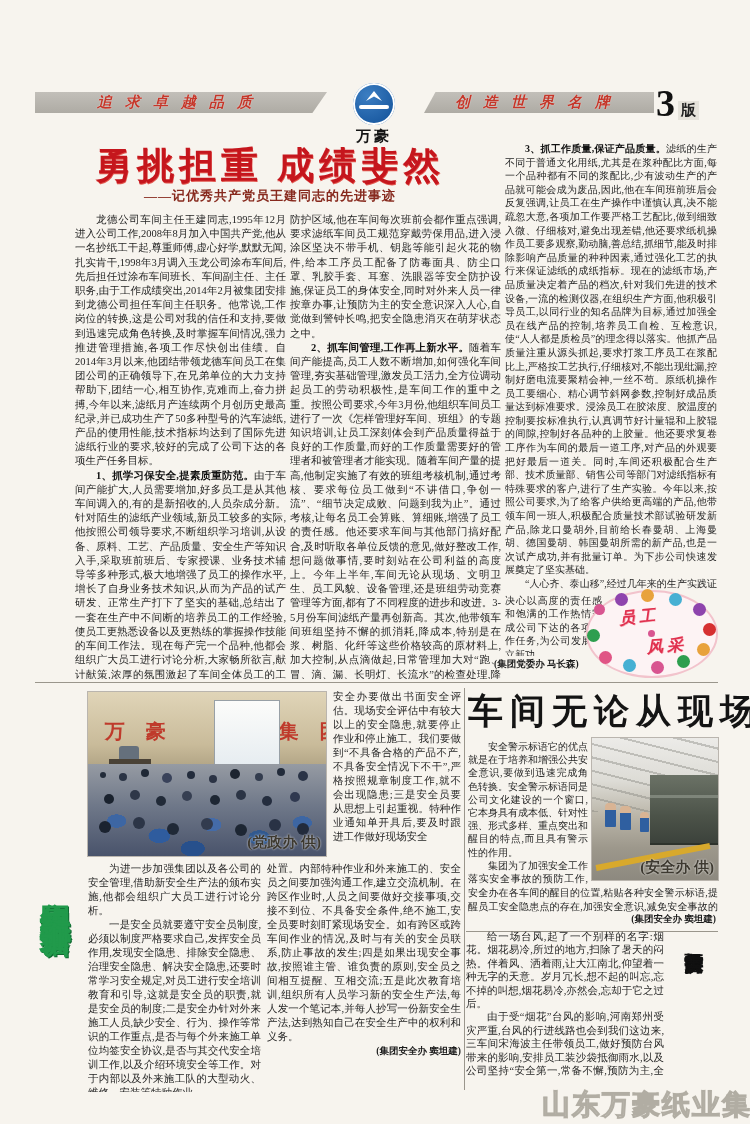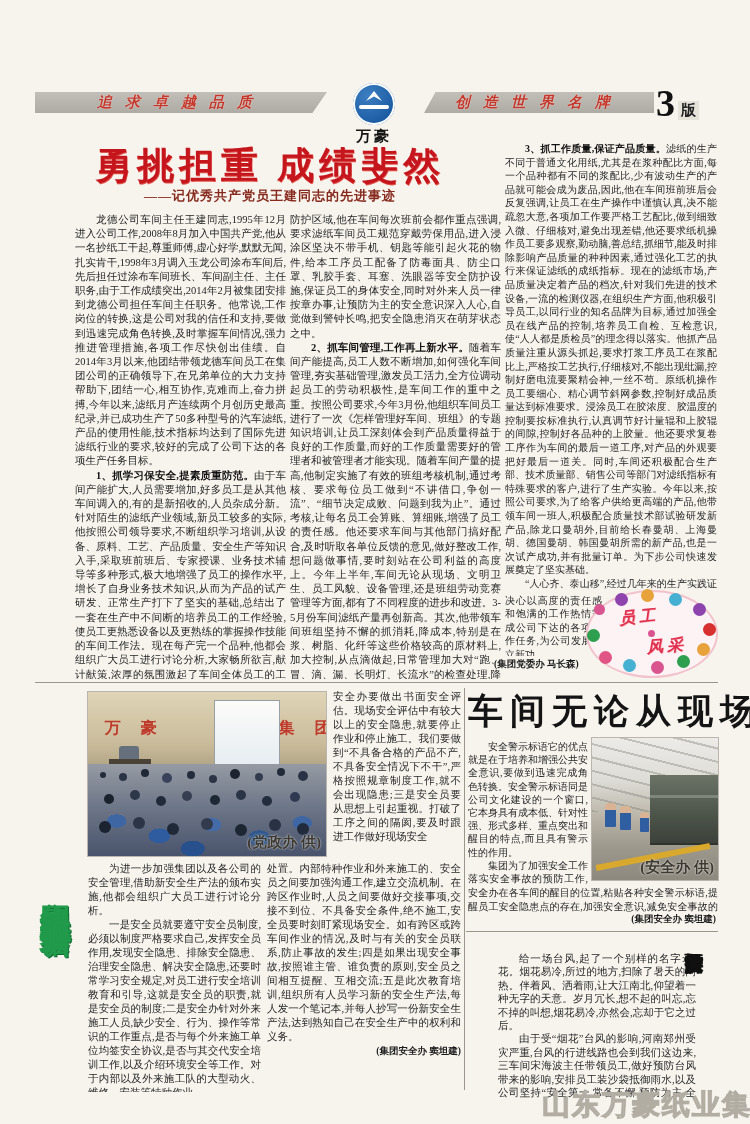--- a/index.html
+++ b/index.html
@@ -29,21 +29,21 @@
   .rule-h{background:#9a968c;height:1px;}
   .rule-v{background:#9a968c;width:1px;}
   
   .vtitle-green{writing-mode:vertical-rl;text-orientation:upright;font-weight:900;font-size:31px;line-height:50px;letter-spacing:2px;color:#219a4b;text-shadow:1px 1px 0 #0f6a31;text-align:center;}
   .vtitle-black{writing-mode:vertical-rl;text-orientation:upright;font-weight:900;font-size:19px;line-height:46px;letter-spacing:0;color:#101010;}
   .wtitle{font-size:35px;font-weight:900;letter-spacing:7px;color:#141414;white-space:nowrap;}
   
   .photo{overflow:hidden;box-shadow:0 0 0 1px rgba(110,105,95,.45);}
   .caption{font-size:15px;font-weight:bold;color:#3d3930;text-shadow:0 0 2px rgba(255,255,255,.9);white-space:nowrap;margin-left:30px;}
   .p1-wall{position:absolute;left:0;top:0;width:100%;height:46%;background:linear-gradient(180deg,#e0d5b8,#c9bb9a 70%,#b1a485);}
-  .p1-red{position:absolute;top:16%;font-size:16px;font-weight:900;color:#bf3a2b;letter-spacing:8px;white-space:nowrap;}
+  .p1-red{position:absolute;top:16%;font-size:20px;font-weight:900;color:#bf3a2b;letter-spacing:8px;white-space:nowrap;}
   .p1-screen{position:absolute;left:53%;top:5%;width:27%;height:38%;background:linear-gradient(180deg,#fcfcfa,#e7edf1);border:1px solid #98a0a6;}
   .p1-speaker{position:absolute;left:13%;top:33%;width:20px;height:13px;background:#65707c;border-radius:3px 3px 0 0;}
   .p1-desk{position:absolute;left:9%;top:41%;width:42px;height:5px;background:#4a4236;}
   .p1-crowd{position:absolute;left:0;top:44%;width:100%;height:56%;
     background:
       radial-gradient(16px 11px at 12% 62%,#3d66a3 60%,transparent 61%),
       radial-gradient(18px 12px at 30% 78%,#2f5c9e 60%,transparent 61%),
       radial-gradient(16px 11px at 52% 66%,#446ba8 60%,transparent 61%),
       radial-gradient(18px 12px at 72% 80%,#31598f 60%,transparent 61%),
       radial-gradient(16px 11px at 90% 64%,#3d66a3 60%,transparent 61%),
@@ -131,21 +131,21 @@
         <span class="heads"></span>
       </span>
     <span class="caption" style="position:absolute;right:5px;bottom:4px;">(党政办 供)</span>
   </div>
 
   <div class="abs bt" style="left:88px;top:862px;width:173px;height:230px;font-size:10.5px;line-height:14px;">
     <p><span>为进一步加强集团以及各公司的安全管理,借助新安全生产法的颁布实施,他都会组织广大员工进行讨论分析。</span></p>
     <p><span>一是安全员就要遵守安全员制度,必须以制度严格要求自己,发挥安全员作用,发现安全隐患、排除安全隐患、治理安全隐患、解决安全隐患,还要时常学习安全规定,对员工进行安全培训教育和引导,这就是安全员的职责,就是安全员的制度;二是安全办针对外来施工人员,缺少安全、行为、操作等常识的工作重点,是否与每个外来施工单位均签安全协议,是否与其交代安全培训工作,以及介绍环境安全等工作。对于内部以及外来施工队的大型动火、维修、安装等特种作业,</span></p>
   </div>
   <div class="abs bt" style="left:333px;top:690px;width:128px;height:168px;font-size:10.5px;line-height:14px;">
-    <p class="noind"><span>安全办要做出书面安全评估。现场安全评估中有较大以上的安全隐患,就要停止作业和停止施工。我们要做到“不具备合格的产品不产,不具备安全情况下不干”,严格按照规章制度工作,就不会出现隐患;三是安全员要从思想上引起重视。打破了工序之间的隔阂,要及时跟进工作做好现场安全</span></p>
+    <p class="noind"><span>安全办要做出书面安全评估。现场安全评估中有较大以上的安全隐患,就要停止作业和停止施工。我们要做到“不具备合格的产品不产,不具备安全情况下不干”,严格按照规章制度工作,就不会出现隐患;三是安全员要从思想上引起重视。特种作业通知单开具后,要及时跟进工作做好现场安全</span></p>
   </div>
   <div class="abs bt" style="left:267px;top:862px;width:194px;height:214px;font-size:10.5px;line-height:14px;">
     <p class="noind"><span>处置。内部特种作业和外来施工的、安全员之间要加强沟通工作,建立交流机制。在跨区作业时,人员之间要做好交接事项,交接不到位、不具备安全条件,绝不施工,安全员要时刻盯紧现场安全。如有跨区或跨车间作业的情况,及时与有关的安全员联系,防止事故的发生;四是如果出现安全事故,按照谁主管、谁负责的原则,安全员之间相互提醒、互相交流;五是此次教育培训,组织所有人员学习新的安全生产法,每人发一个笔记本,并每人抄写一份新安全生产法,达到熟知自己在安全生产中的权利和义务。</span></p>
     <p class="noind sig">(集团安全办 窦坦建)</p>
   </div>
 
   <div class="abs rule-v" style="left:464px;top:688px;height:402px;"></div>
 
   <div class="abs wtitle" style="left:468px;top:688px;width:250px;">车间无论从现场</div>
 
@@ -167,21 +167,21 @@
     <span class="caption" style="position:absolute;right:4px;bottom:3px;">(安全办 供)</span>
   </div>
 
   <div class="abs bt" style="left:468px;top:886px;width:250px;height:28px;font-size:10px;line-height:13.5px;">
     <p class="noind"><span>安全办在各车间的醒目的位置,粘贴各种安全警示标语,提醒员工安全隐患点的存在,加强安全意识,减免安全事故的发生。</span></p>
   </div>
   <div class="abs sig" style="left:468px;top:913px;width:248px;">(集团安全办 窦坦建)</div>
 
   <div class="abs rule-h" style="left:466px;top:931px;width:252px;"></div>
 
-  <div class="abs bt" style="left:466px;top:952px;width:198px;height:148px;font-size:10.5px;line-height:13.4px;padding-left:32px;">
+  <div class="abs bt" style="left:466px;top:930px;width:198px;height:148px;font-size:10.5px;line-height:13.4px;">
     <p><span>给一场台风,起了一个别样的名字:烟花。烟花易冷,所过的地方,扫除了暑天的闷热。伴着风、洒着雨,让大江南北,仰望着一种无字的天意。岁月冗长,想不起的叫忘,忘不掉的叫想,烟花易冷,亦然会,忘却于它之过后。</span></p>
     <p><span>由于受“烟花”台风的影响,河南郑州受灾严重,台风的行进线路也会到我们这边来,三车间宋海波主任带领员工,做好预防台风带来的影响,安排员工装沙袋抵御雨水,以及公司坚持“安全第一,常备不懈,预防为主,全力抢险”的工作方针,采取抓早、抓实,提前做好防汛准备工作,为车间生产提供安全保障。</span></p>
   </div>
   <div class="abs vtitle-black" style="left:672px;top:938px;width:44px;height:152px;line-height:44px;">提前预防洪涝灾害</div>
 
   <div class="abs footer-brand" style="left:542px;top:1086px;">山东万豪纸业集团</div>
 
 </div>
 
 </body></html>

